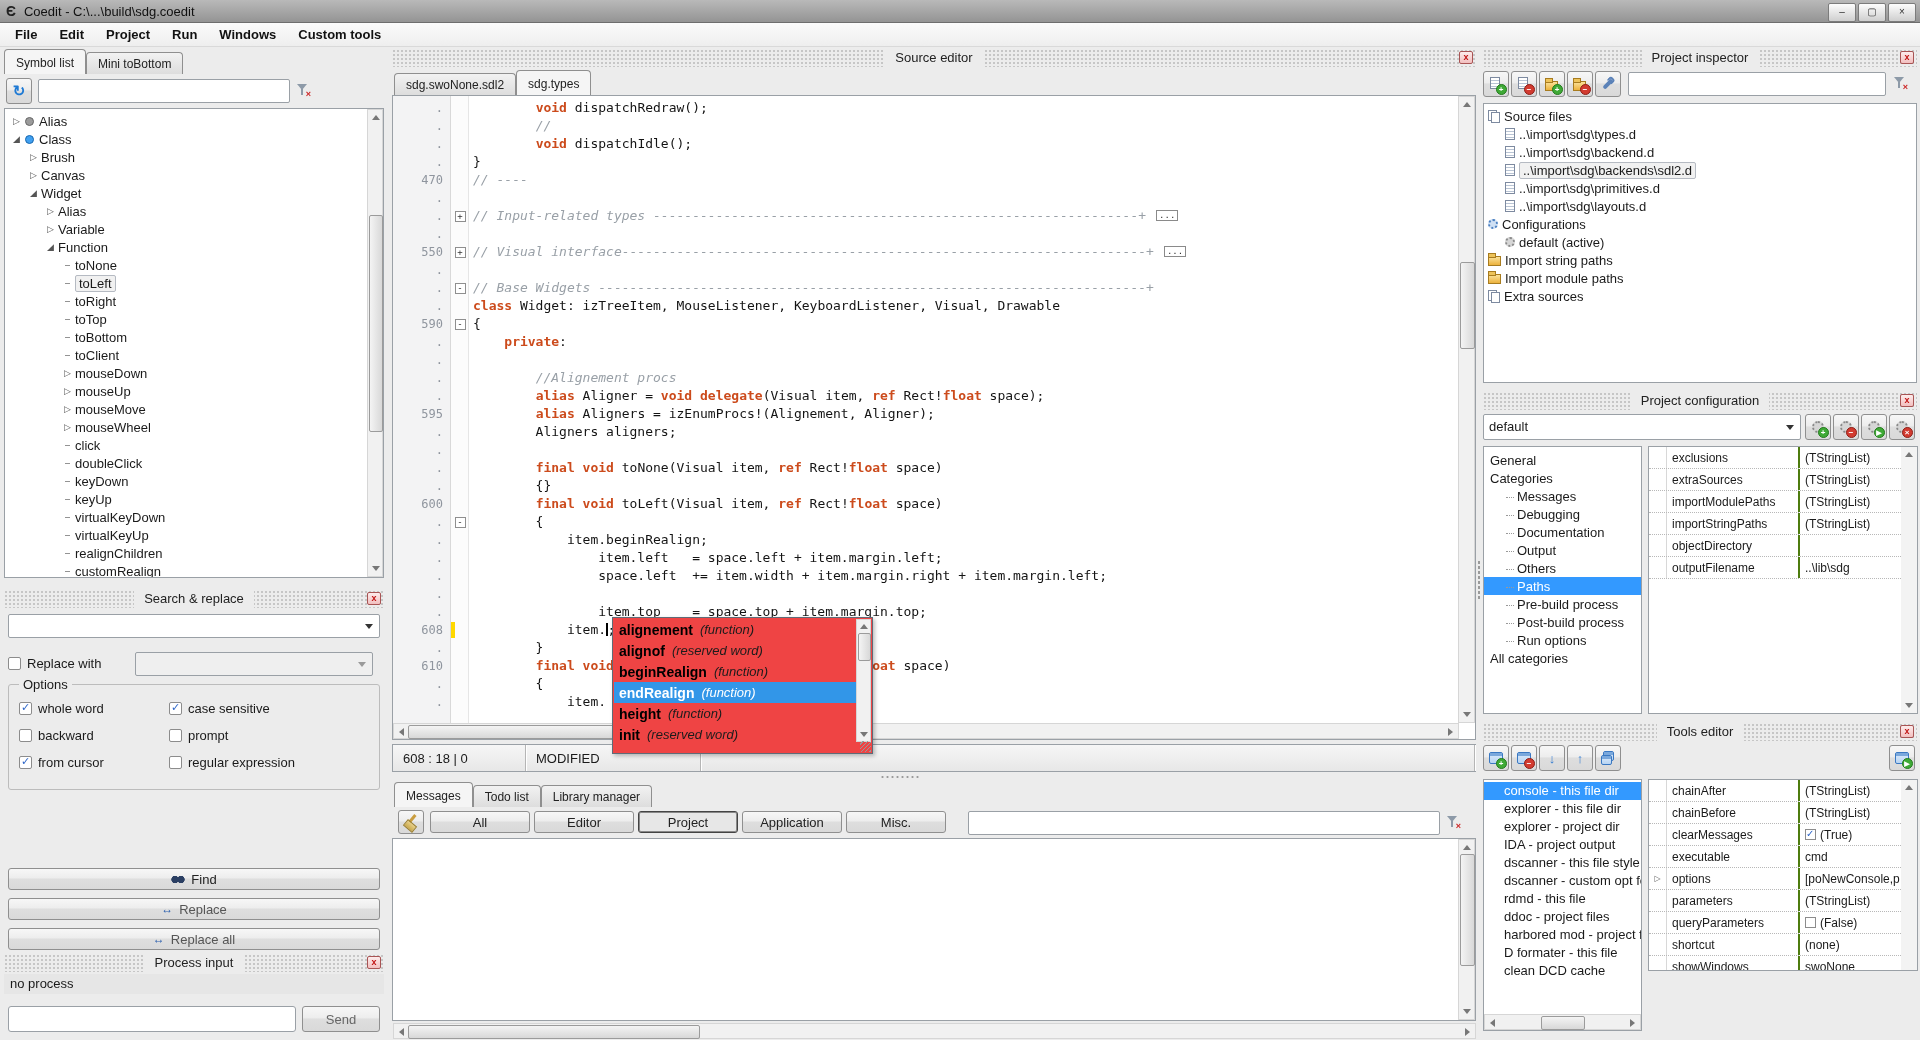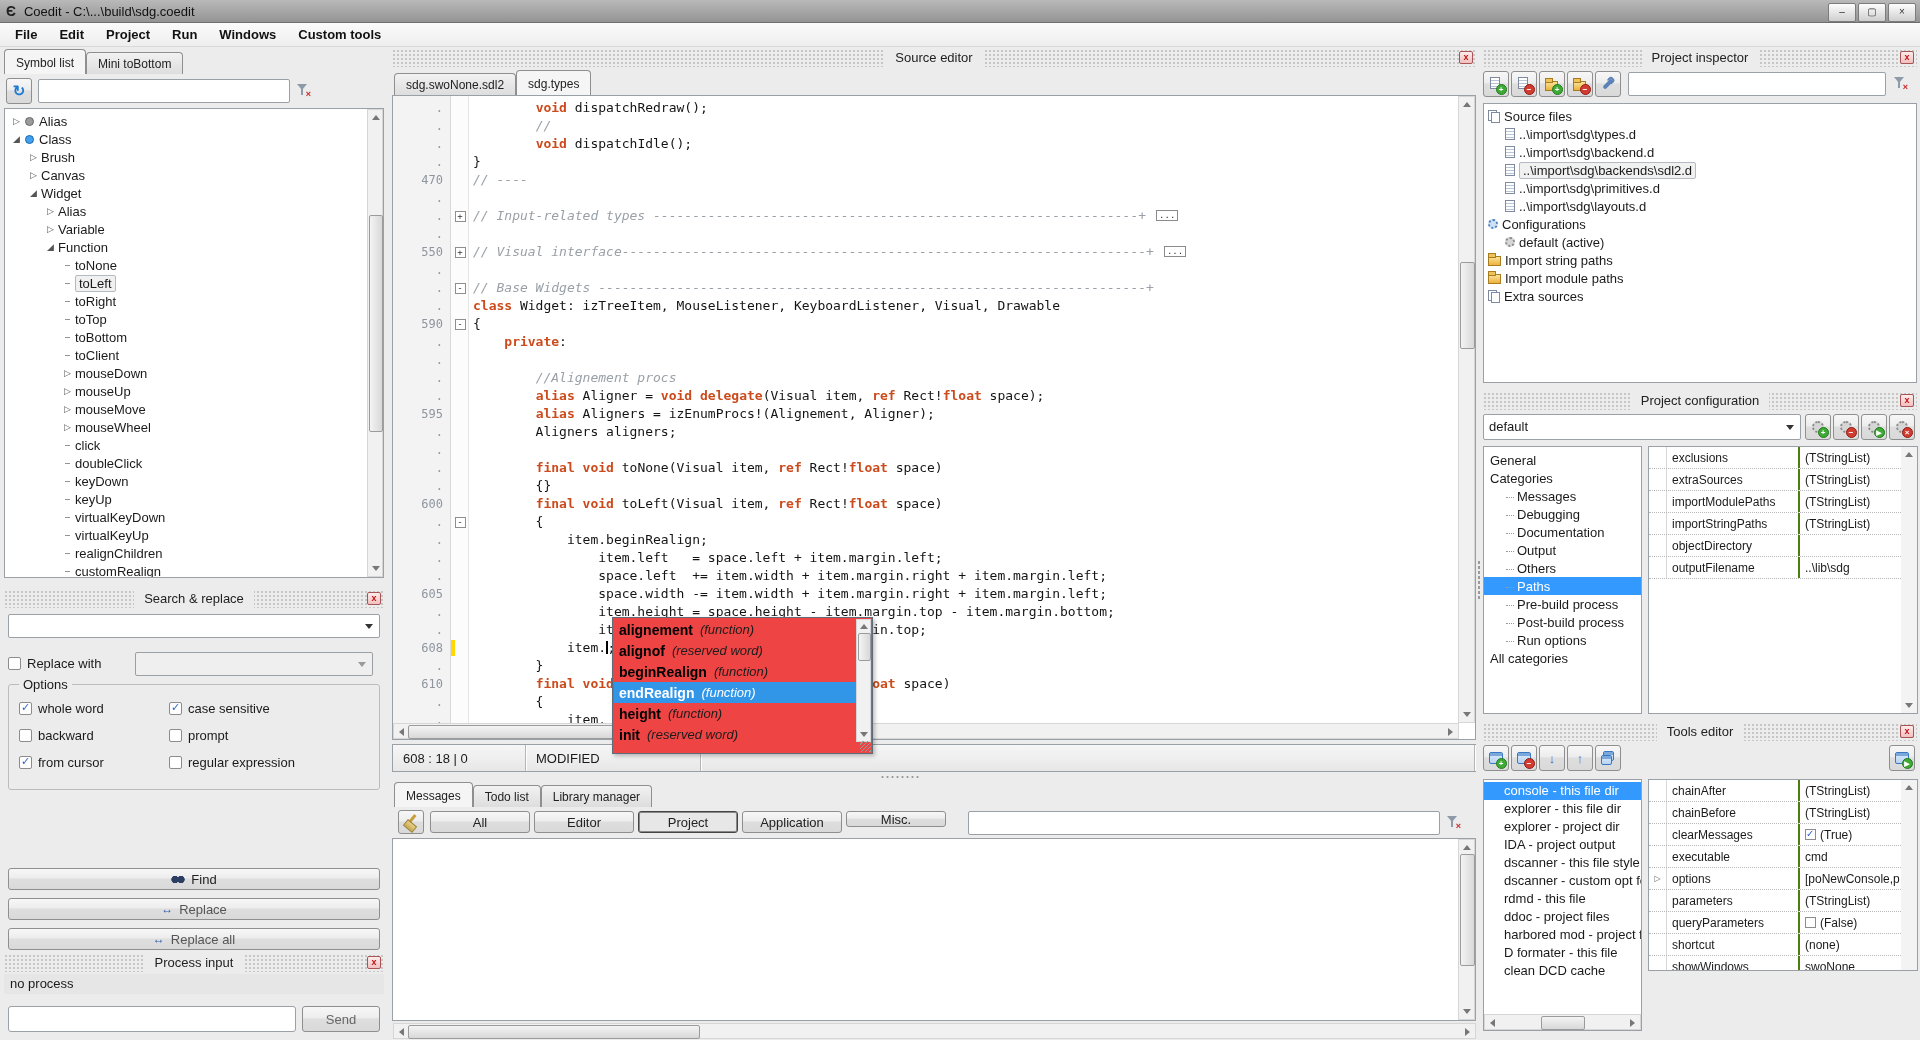--- a/index.html
+++ b/index.html
@@ -655,33 +655,25 @@
         </div>
 
         <div class="eline">
           <span class="lnum">.</span>
           
           <span class="lfold"></span>
           <span class="lcode"><span class="tk-pl">                space.left  += item.width + item.margin.right + item.margin.left;</span></span>
           
         </div>
 
-        <div class="eline">
-          <span class="lnum">605</span>
-          
-          <span class="lfold"></span>
-          <span class="lcode"><span class="tk-pl">                space.width -= item.width + item.margin.right + item.margin.left;</span></span>
-          
-        </div>
-
-        <div class="eline">
-          <span class="lnum">.</span>
-          
-          <span class="lfold"></span>
-          <span class="lcode"><span class="tk-pl">                item.height = space.height - item.margin.top - item.margin.bottom;</span></span>
+
+        <div class="eline">
+          <span class="lnum">.</span>
+          
+          <span class="lfold"></span>
           
         </div>
 
         <div class="eline">
           <span class="lnum">.</span>
           
           <span class="lfold"></span>
           <span class="lcode"><span class="tk-pl">                item.top    = space.top + item.margin.top;</span></span>
           
         </div>
@@ -761,21 +753,21 @@
     </div>
     <div class="btn" style="position:static;width:100px;height:22px">
       <span>Editor</span>
     </div>
     <div class="btn pressed" style="position:static;width:100px;height:22px">
       <span>Project</span>
     </div>
     <div class="btn" style="position:static;width:100px;height:22px">
       <span>Application</span>
     </div>
-    <div class="btn" style="position:static;width:100px;height:16px">
+    <div class="btn" style="position:static;width:100px;height:22px">
       <span>Misc.</span>
     </div>
   </div>
 <input class="input" style="left: 968px; top: 811px; width: 472px; height: 24px;" readonly="" value="">
 <div style="position:absolute;left:1446px;top:815px">
   <span class="funnel"><span class="fx">×</span></span>
 </div>
 <div class="box" style="left:392px;top:838px;width:1084px;height:183px;background:#fff">
   <div class="sbv" style="right:0;top:0;width:17px;height:181px">
     <i class="arr up" style="left:4px;top:5px"></i>

